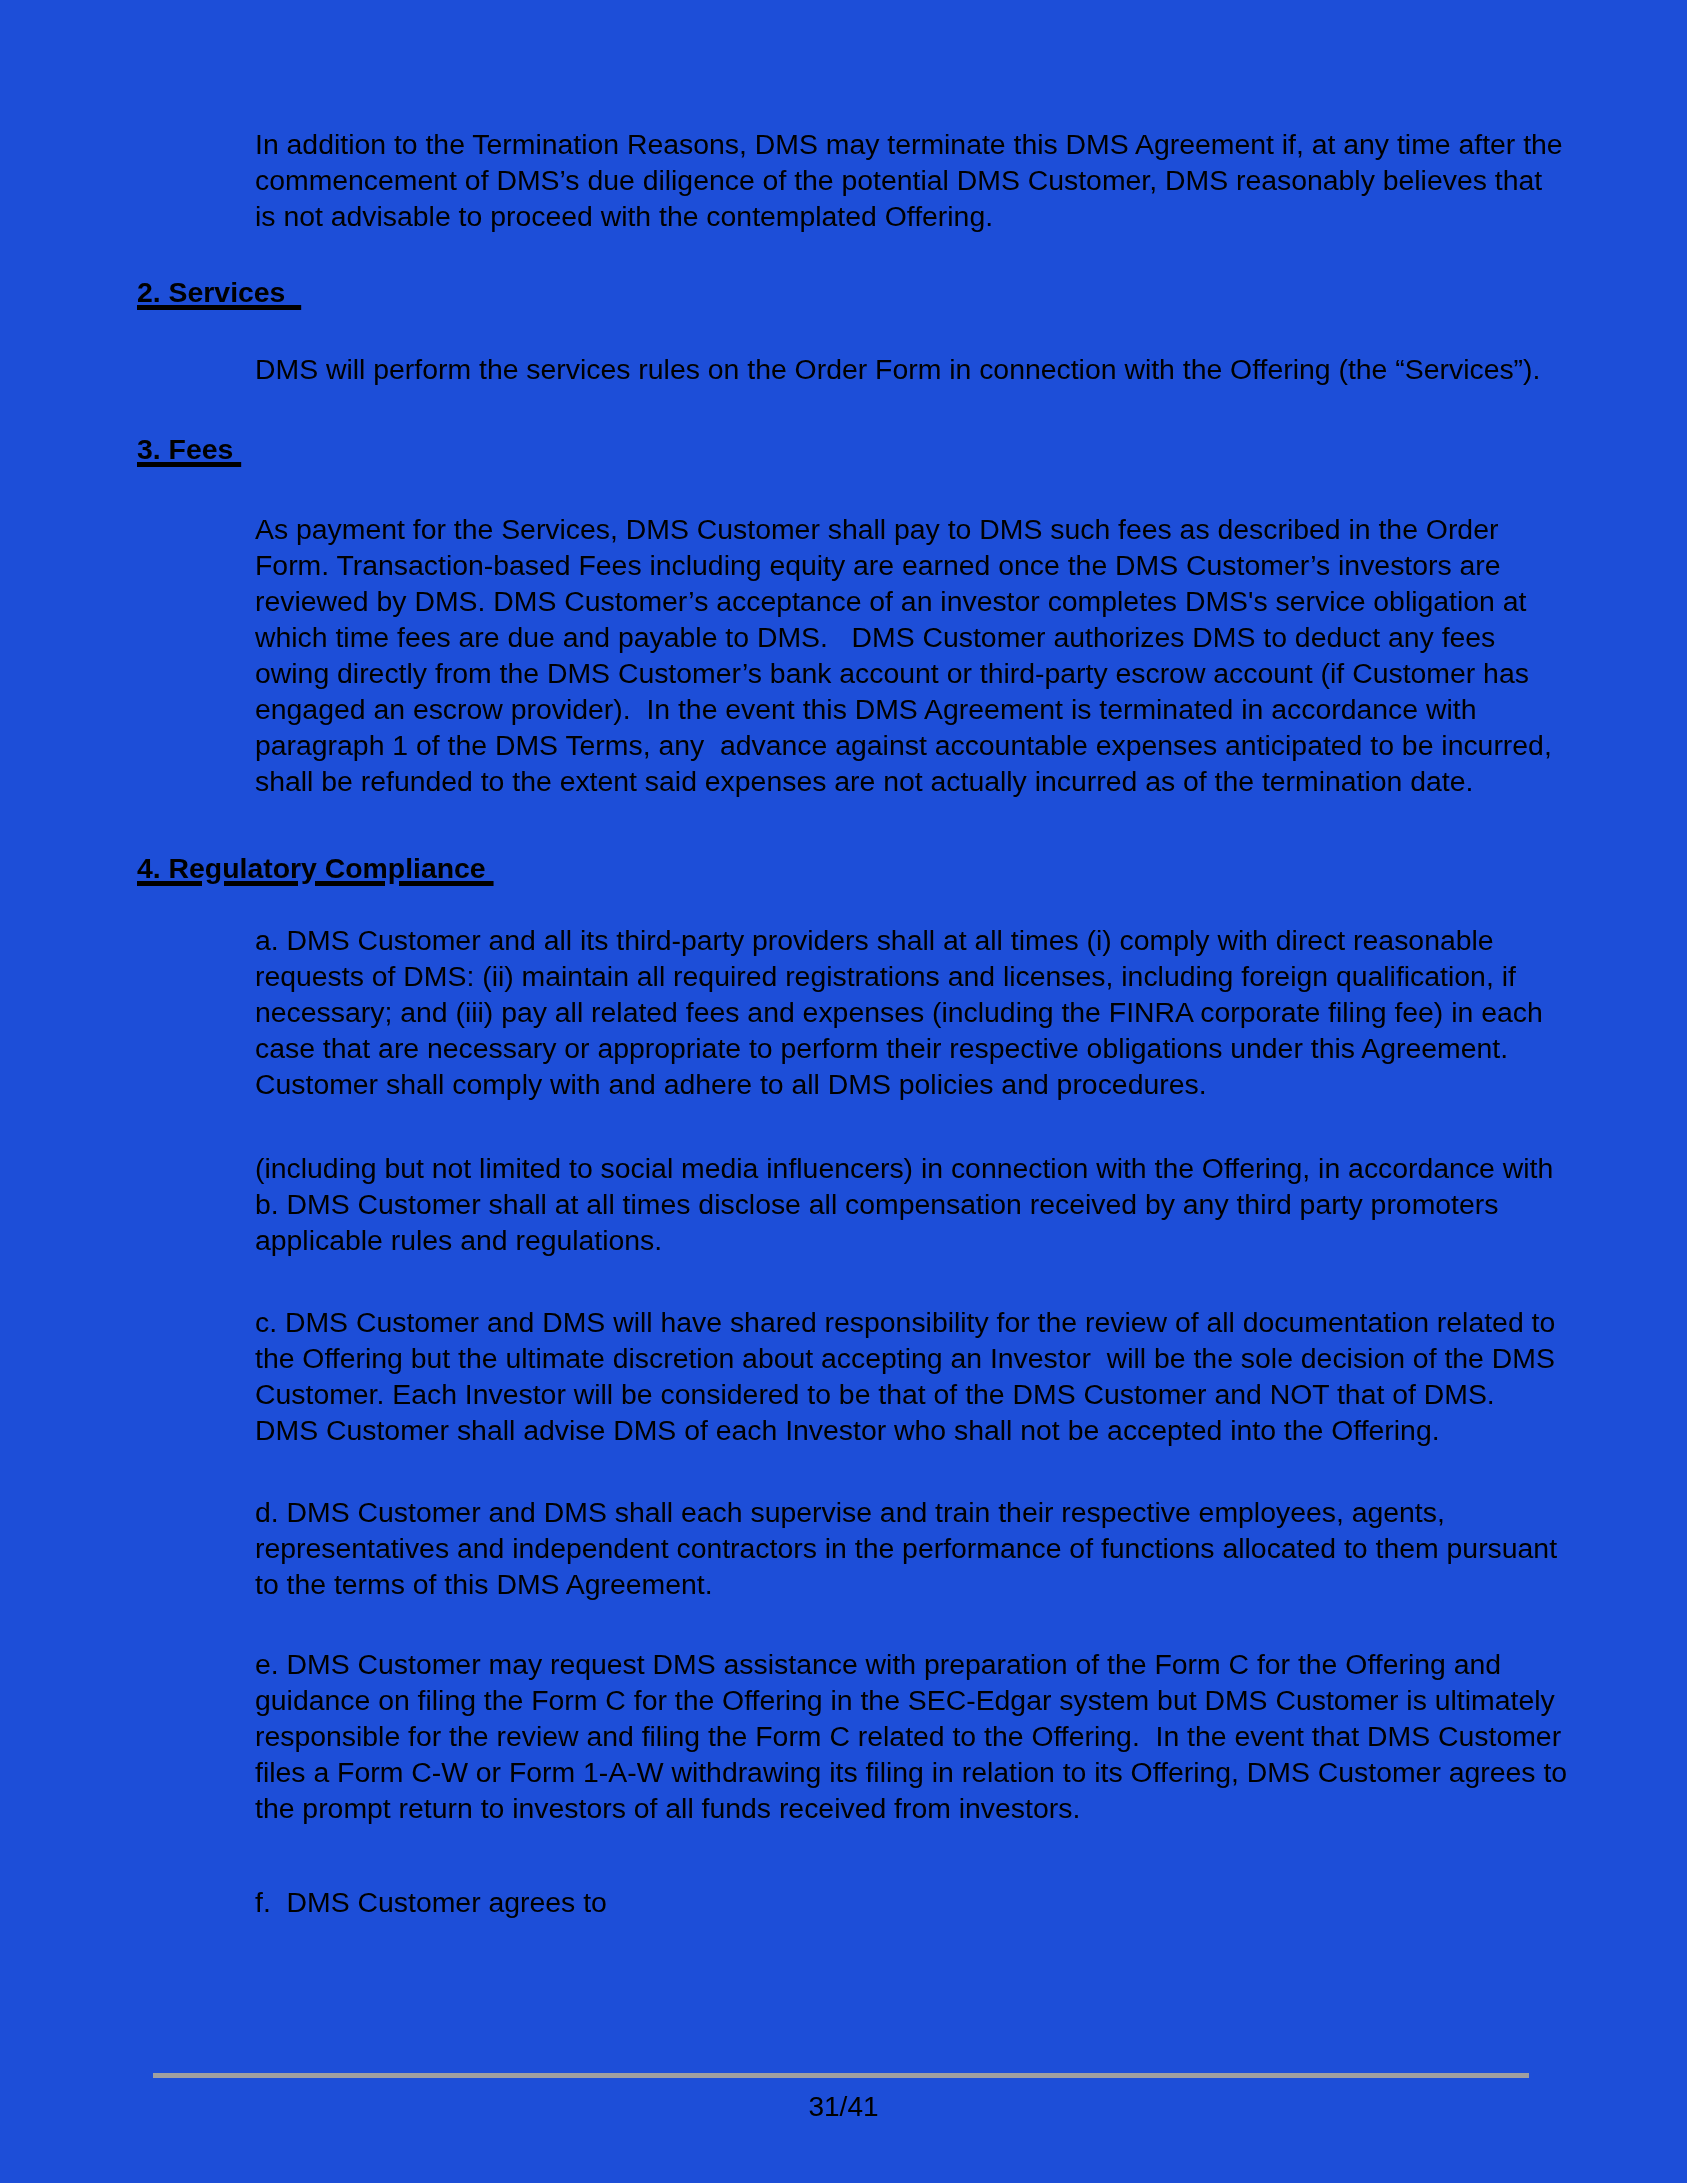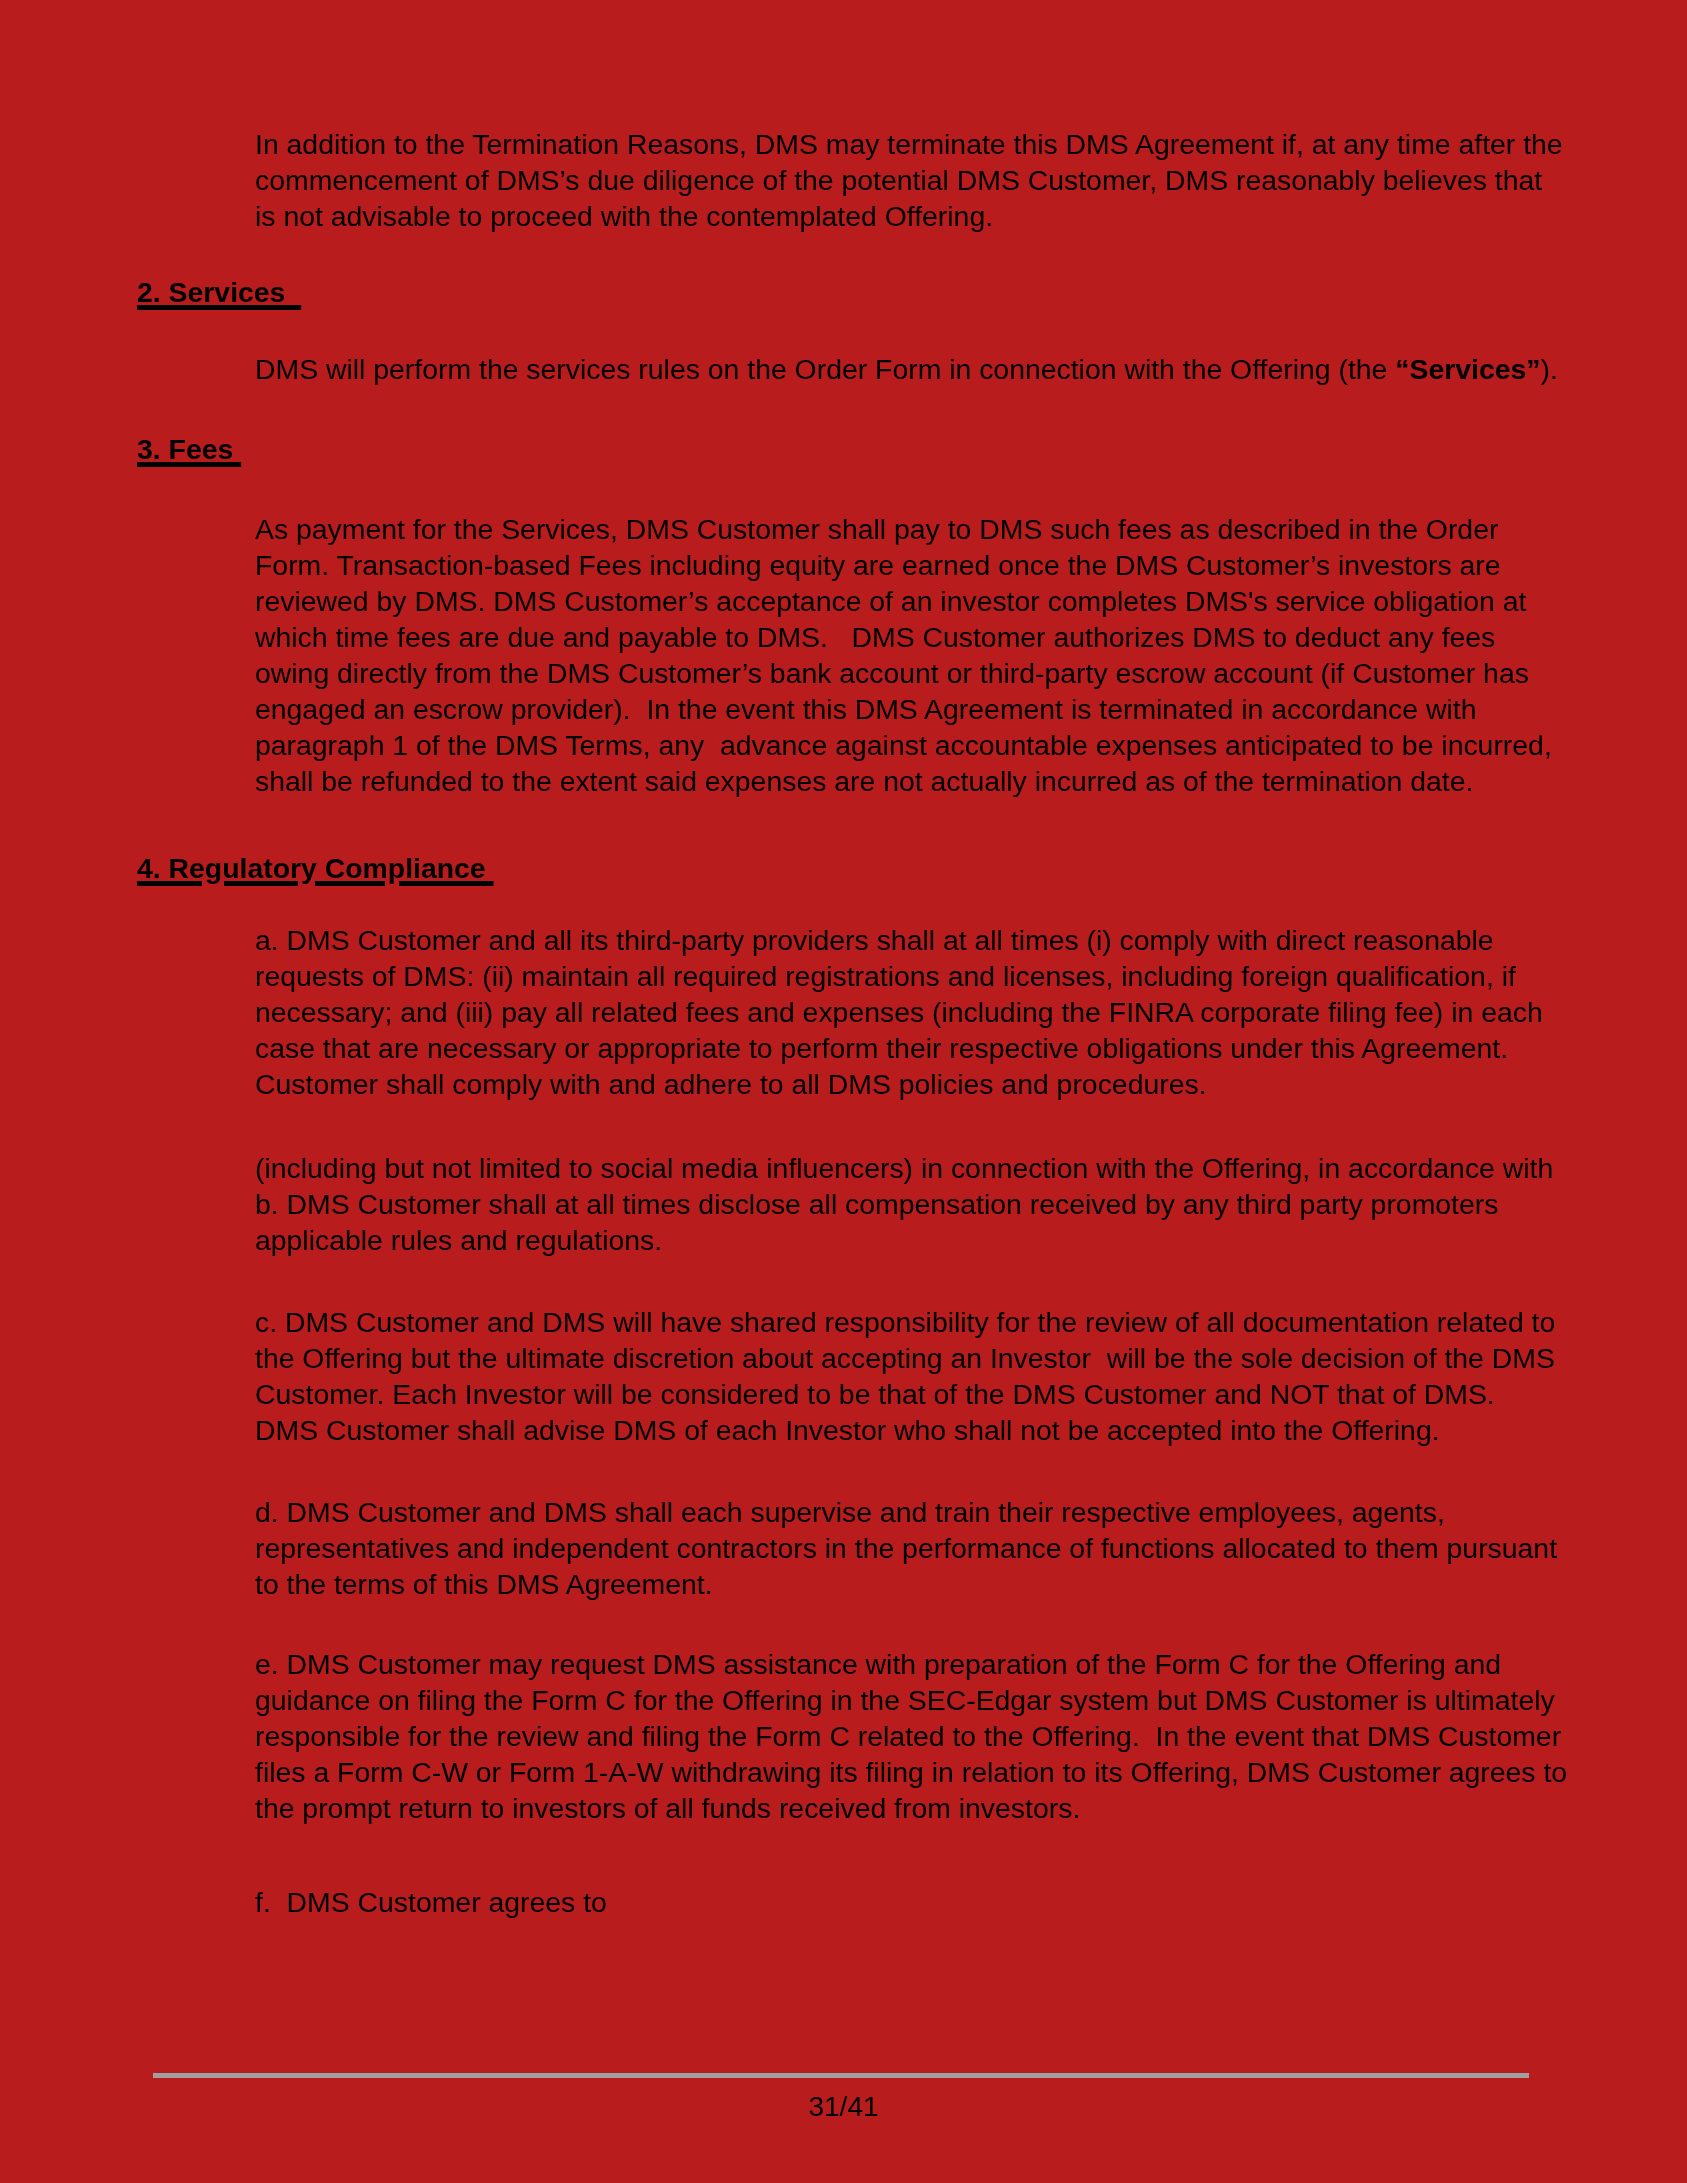--- a/index.html
+++ b/index.html
@@ -1,33 +1,33 @@
 <!DOCTYPE html>
 <html style="font-size:10.6px"><head>
 <meta charset="utf-8">
 <style>
   html,body{margin:0;padding:0;background:#ffffff;}
   .page{
     position:relative;
     width:1687px;
     height:2183px;
-    background:#b91c1c;
+    background:#1d4ed8;
     font-family:"Liberation Sans", sans-serif;
     font-size:28.4px;
     line-height:36px;
     color:#000000;
     overflow:hidden;
   }
   .para{
     position:absolute;
     left:255px;
     white-space:pre;
   }
   .tline{white-space:pre;}
-  .tline .b{font-weight:bold;}
+  .tline .b{font-weight:normal;}
   .head{
     position:absolute;
     left:137px;
     font-weight:bold;
     white-space:pre;
     text-decoration:underline;
     text-decoration-thickness:4.6px;
     text-underline-offset:3.3px;
   }
   .footer-rule{

